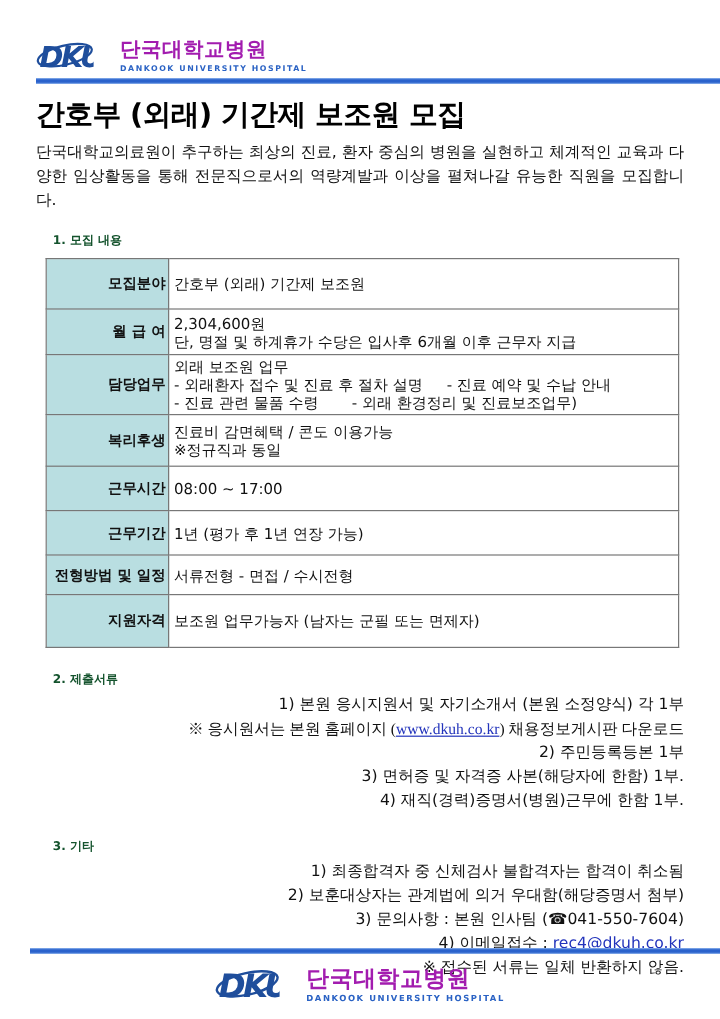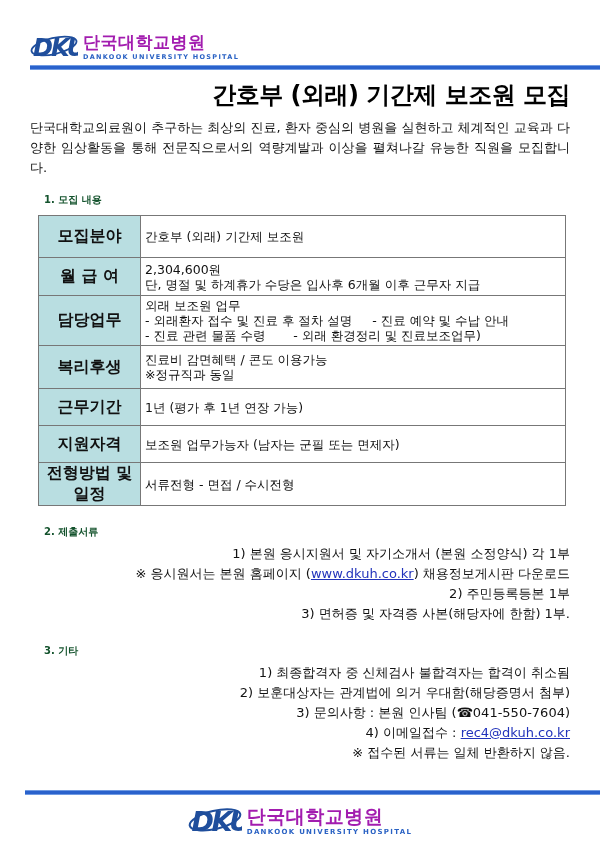--- a/index.html
+++ b/index.html
@@ -1,49 +1,49 @@
 <!DOCTYPE html>
 <html><head>
 <meta charset="utf-8">
 <style>
   html,body{margin:0;padding:0;background:#e8e8e8;}
   .page{position:relative;width:600px;height:849px;margin:0 auto;background:#ffffff;
         font-family:"DejaVu Sans","Liberation Sans",sans-serif;color:#111;overflow:hidden;}
 
   
   .hdr{padding-top:32px;}
-  .logo{display:flex;align-items:center;gap:5px;margin-left:30px;}
+  .logo{display:flex;align-items:center;gap:22px;margin-left:30px;}
   .logo svg{display:block;}
   .logo-ko{font-weight:bold;color:#a21caf;font-size:17px;line-height:17px;letter-spacing:.5px;}
   .logo-en{color:#2a62c4;font-size:6.5px;font-weight:bold;letter-spacing:1.3px;margin-top:2px;}
   .rule{height:5px;background:linear-gradient(180deg,#93b7ee 0%,#2a62cc 30%,#2a62cc 70%,#93b7ee 100%);}
   .hdr .rule{margin-left:30px;margin-top:3px;}
 
   
-  .title{margin:9px 30px 0 30px;font-size:24px;font-weight:bold;color:#000;letter-spacing:-0.5px;text-align:right;}
+  .title{margin:9px 30px 0 30px;font-size:24px;font-weight:bold;color:#000;letter-spacing:-0.5px;}
   .intro{margin:7px 30px 0 30px;font-size:13px;line-height:20px;text-align:justify;color:#111;}
 
   
   .sec-h{margin:15px 0 0 44px;font-size:10px;font-weight:bold;color:#14532d;}
 
   
   table.rc{border-collapse:collapse;table-layout:fixed;width:528px;margin:8px 0 0 38px;}
-  table.rc th{width:97px;background:#b9dee1;border:1px solid #777;font-size:16px;
-              font-weight:600;text-align:center;vertical-align:middle;padding:0 2px;color:#111;}
+  table.rc th{width:97px;background:#b9dee1;border:1px solid #777;font-size:12px;
+              font-weight:600;text-align:right;vertical-align:middle;padding:0 2px;color:#111;}
   table.rc td{border:1px solid #777;vertical-align:middle;font-size:12.5px;padding:2px 4px;color:#111;}
   table.rc tr:nth-child(1){height:42px;} table.rc tr:nth-child(2){height:38px;}
   table.rc tr:nth-child(3){height:48px;} table.rc tr:nth-child(4){height:43px;}
   table.rc tr:nth-child(5){height:37px;} table.rc tr:nth-child(6){height:37px;}
   table.rc tr:nth-child(7){height:33px;} table.rc tr:nth-child(8){height:44px;}
   .cl{line-height:15px;white-space:pre-wrap;}
 
   
   .list{margin:5px 30px 0 45px;}
   .li{font-size:13px;line-height:19px;margin-top:1px;color:#111;text-align:right;}
-  .li.sub{}
+  .li.sub{font-family:Liberation Serif, serif;}
   .lnk{color:#2233bb;text-decoration:underline;cursor:pointer;}
   .lnk.b{font-weight:normal;}
   .sec-docs{margin-top:19px;}
   .sec-etc{margin-top:21px;}
 
   
   .ftr{position:absolute;left:0;right:0;top:790px;}
   .ftr .rule{margin-left:25px;}
   .ftr-logo{justify-content:center;margin-left:0;margin-top:9px;}
   .ftr-logo .logo-ko{font-size:19px;line-height:19px;}
@@ -100,46 +100,53 @@
           </td>
         </tr>
         <tr>
           <th>복리후생</th>
           <td>
             <div class="cl">진료비 감면혜택 / 콘도 이용가능</div>
             <div class="cl">※정규직과 동일</div>
           </td>
         </tr>
         <tr>
+          <th>근무시간</th>
+          <td>
+            <div class="cl">08:00 ~ 17:00</div>
+          </td>
+        </tr>
+        <tr>
           <th>근무기간</th>
           <td>
             <div class="cl">1년 (평가 후 1년 연장 가능)</div>
           </td>
         </tr>
         <tr>
+          <th>전형방법 및 일정</th>
+          <td>
+            <div class="cl">서류전형 - 면접 / 수시전형</div>
+          </td>
+        </tr>
+        <tr>
           <th>지원자격</th>
           <td>
             <div class="cl">보조원 업무가능자 (남자는 군필 또는 면제자)</div>
-          </td>
-        </tr>
-        <tr>
-          <th>전형방법 및 일정</th>
-          <td>
-            <div class="cl">서류전형 - 면접 / 수시전형</div>
           </td>
         </tr>
       </tbody>
   </table>
 
   <div class="sec-h sec-docs">2. 제출서류</div>
   <div class="list">
       <div class="li">1) 본원 응시지원서 및 자기소개서 (본원 소정양식) 각 1부</div>
       <div class="li sub"><span>※ 응시원서는 본원 홈페이지 (</span><a class="lnk">www.dkuh.co.kr</a><span>) 채용정보게시판 다운로드</span></div>
       <div class="li">2) 주민등록등본 1부</div>
       <div class="li">3) 면허증 및 자격증 사본(해당자에 한함) 1부.</div>
+      <div class="li">4) 재직(경력)증명서(병원)근무에 한함 1부.</div>
     </div>
 
   <div class="sec-h sec-etc">3. 기타</div>
   <div class="list">
       <div class="li">1) 최종합격자 중 신체검사 불합격자는 합격이 취소됨</div>
       <div class="li">2) 보훈대상자는 관계법에 의거 우대함(해당증명서 첨부)</div>
       <div class="li">3) 문의사항 : 본원 인사팀 (☎041-550-7604)</div>
       <div class="li"><span>4) 이메일접수 : </span><a class="lnk b">rec4@dkuh.co.kr</a><span></span></div>
       <div class="li">※ 접수된 서류는 일체 반환하지 않음.</div>
     </div>

